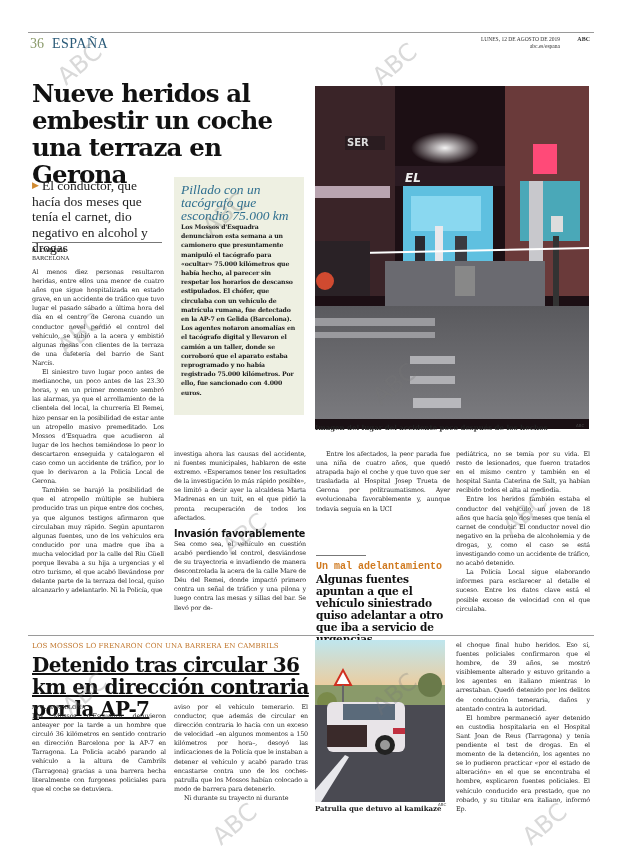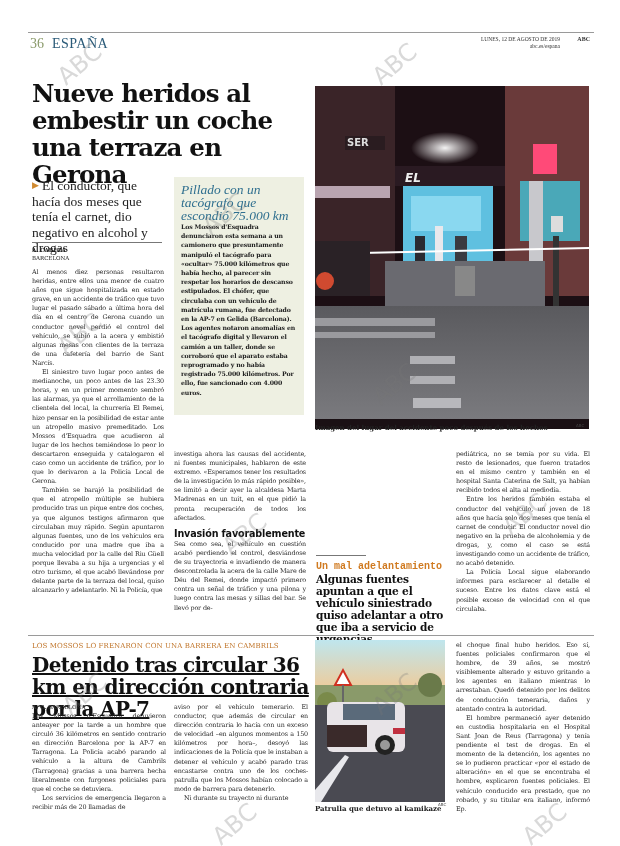--- a/index.html
+++ b/index.html
@@ -133,20 +133,21 @@
     <rect x="0" y="246" width="120" height="6" fill="#9a9a9e"></rect>
     <rect x="95" y="270" width="45" height="8" fill="#b0b0b4"></rect>
     <rect x="95" y="290" width="45" height="8" fill="#b0b0b4"></rect>
     <rect x="98" y="312" width="48" height="10" fill="#b8b8bc"></rect>
   </svg>
 </div>
 <div class="caption1">Imagen del lugar del accidente poco después de los hechos</div>
 <div class="credit1">ABC</div>
 
 <div class="body" style="left:316px; top:450px; width:134px;">
+  <p>Entre los afectados, la peor parada fue una niña de cuatro años, que quedó atrapada bajo el coche y que tuvo que ser trasladada al Hospital Josep Trueta de Gerona por politraumatismos. Ayer evolucionaba favorablemente y, aunque todavía seguía en la UCI</p>
 </div>
 
 <div class="rule-short" style="left:316px; top:555px; width:50px;"></div>
 <div class="pull-label">Un mal adelantamiento</div>
 <div class="pull-quote">Algunas fuentes apuntan a que el vehículo siniestrado quiso adelantar a otro que iba a servicio de urgencias</div>
 
 <div class="body" style="left:456px; top:450px; width:134px;">
   <p class="first">pediátrica, no se temía por su vida. El resto de lesionados, que fueron tratados en el mismo centro y también en el hospital Santa Caterina de Salt, ya habían recibido todos el alta al mediodía.</p>
   <p>Entre los heridos también estaba el conductor del vehículo, un joven de 18 años que hacía solo dos meses que tenía el carnet de conducir. El conductor novel dio negativo en la prueba de alcoholemia y de drogas, y, como el caso se está investigando como un accidente de tráfico, no acabó detenido.</p>
   <p>La Policía Local sigue elaborando informes para esclarecer al detalle el suceso. Entre los datos clave está el posible exceso de velocidad con el que circulaba.</p>
@@ -155,21 +156,20 @@
 <div class="midrule"></div>
 <div class="kicker2">LOS MOSSOS LO FRENARON CON UNA BARRERA EN CAMBRILS</div>
 <h2 class="headline2">Detenido tras circular 36 km en dirección contraria por la AP-7</h2>
 <div class="byline2">
   <b>A. C.</b>
   <span>BARCELONA</span>
 </div>
 
 <div class="body" style="left:32px; top:712px; width:134px;">
   <p class="first">Los Mossos d'Esquadra detuvieron anteayer por la tarde a un hombre que circuló 36 kilómetros en sentido contrario en dirección Barcelona por la AP-7 en Tarragona. La Policía acabó parando al vehículo a la altura de Cambrils (Tarragona) gracias a una barrera hecha literalmente con furgones policiales para que el coche se detuviera.</p>
-  <p>Los servicios de emergencia llegaron a recibir más de 20 llamadas de</p>
 </div>
 
 <div class="body" style="left:174px; top:703px; width:134px;">
   <p class="first">aviso por el vehículo temerario. El conductor, que además de circular en dirección contraria lo hacía con un exceso de velocidad –en algunos momentos a 150 kilómetros por hora–, desoyó las indicaciones de la Policía que le instaban a detener el vehículo y acabó parado tras encastarse contra uno de los coches-patrulla que los Mossos habían colocado a modo de barrera para detenerlo.</p>
   <p>Ni durante su trayecto ni durante</p>
 </div>
 
 <div class="photo2">
   <svg width="130" height="162" viewBox="0 0 130 162">
     <defs>

